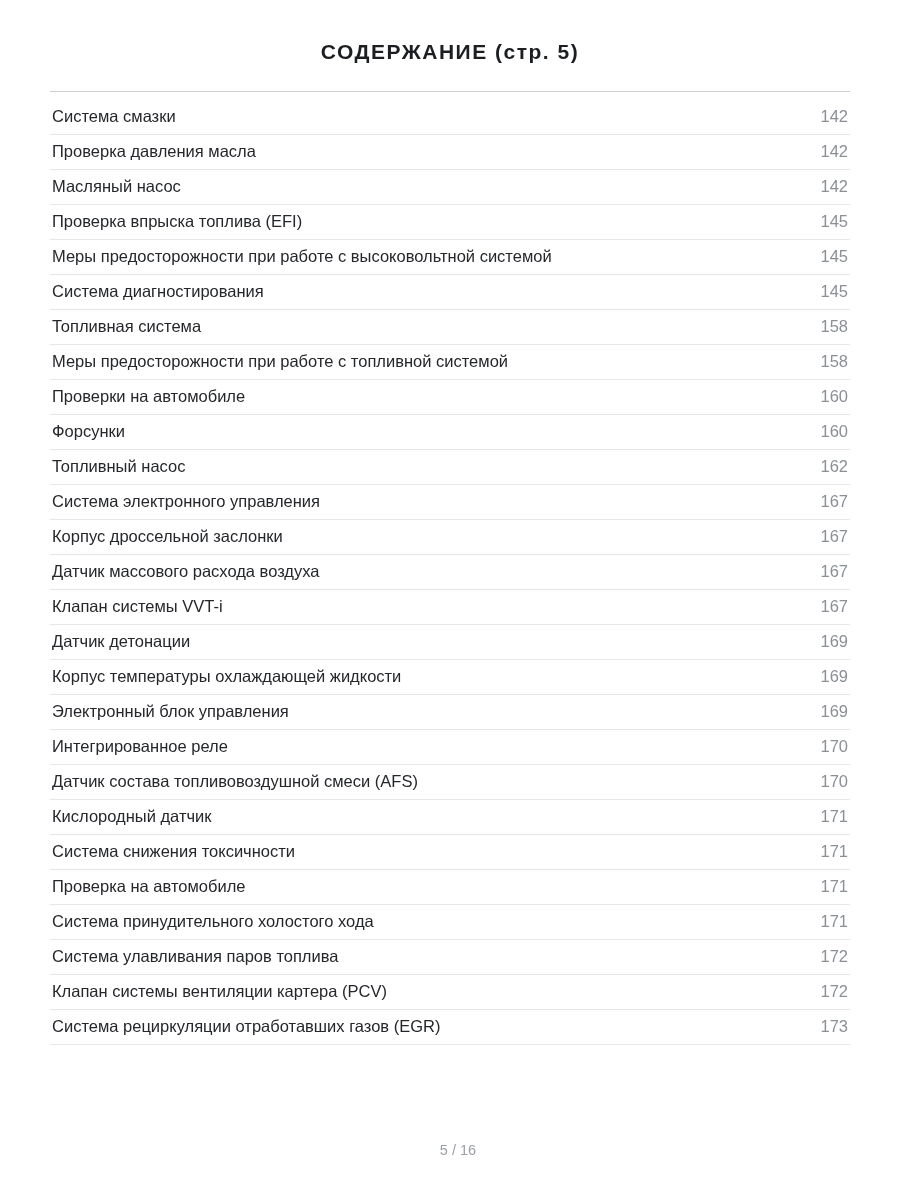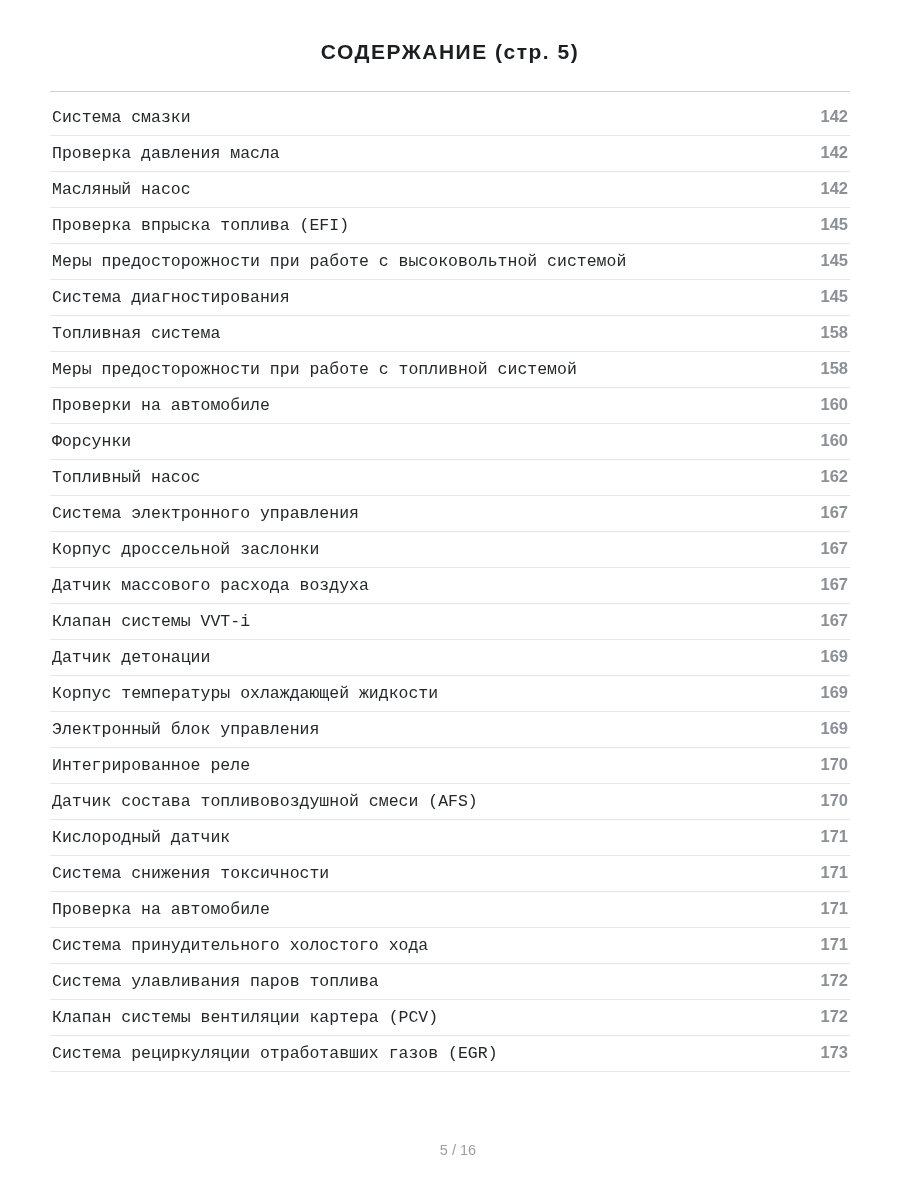--- a/index.html
+++ b/index.html
@@ -33,28 +33,26 @@
   .toc-row {
     display: flex;
     justify-content: space-between;
     align-items: baseline;
     padding: 7px 2px 8px 2px;
     border-bottom: 1px solid #e7e7e9;
   }
   .toc-label {
     font-size: 16.5px;
     color: #25272b;
-    font-family: Liberation Mono, monospace;
   }
   .toc-page {
     font-size: 16.5px;
     color: #8b8f96;
     padding-left: 16px;
     white-space: nowrap;
-    font-weight: bold;
   }
   .footer {
     position: absolute;
     left: 16px;
     right: 0;
     bottom: 42px;
     text-align: center;
     font-size: 14.5px;
     color: #9a9ea5;
   }

